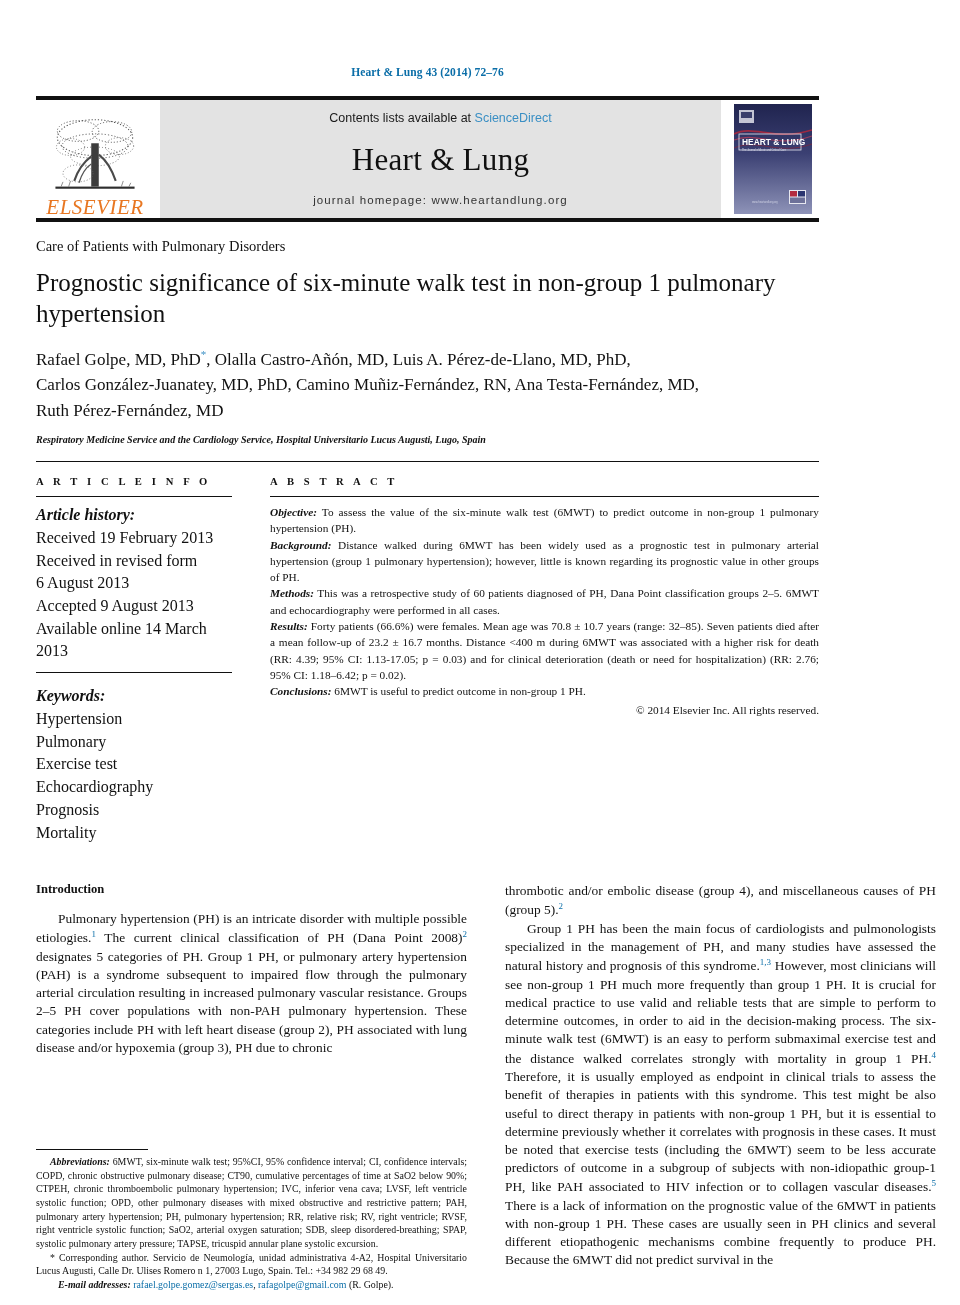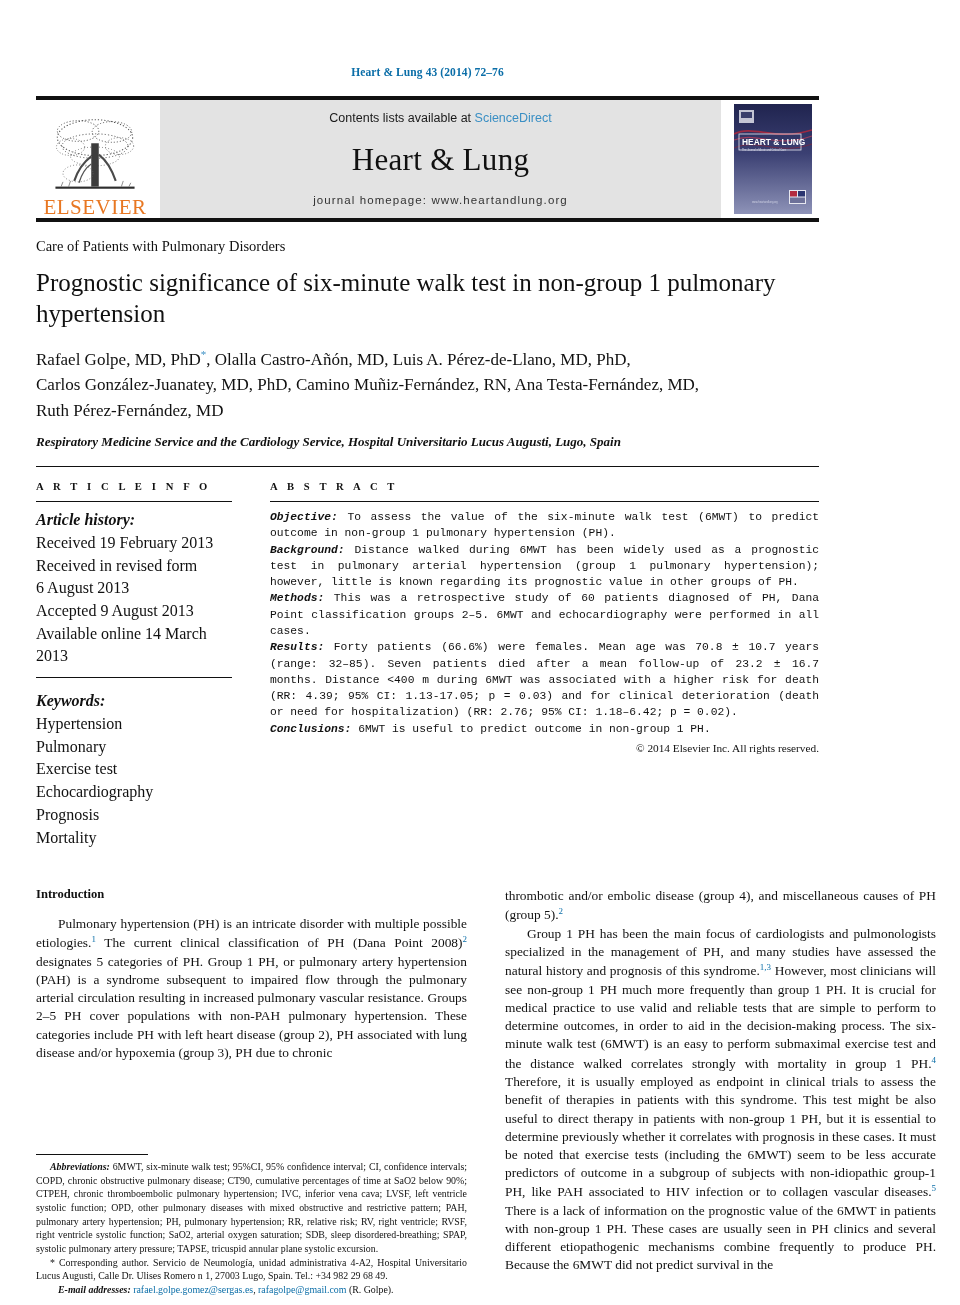--- a/index.html
+++ b/index.html
@@ -38,20 +38,21 @@
   }
   .elsevier-cell {
     width: 118px;
     flex: 0 0 118px;
     display: flex;
     flex-direction: column;
     align-items: center;
     justify-content: flex-start;
     padding-top: 15px;
     background: #fff;
+    font-style: italic;
   }
   .elsevier-tree { width: 96px; height: 86px; display:block; }
   .elsevier-word {
     font-family: "Liberation Serif", serif;
     color: #E87722;
     font-size: 21px;
     letter-spacing: .5px;
     line-height: 1;
     margin-top: 1px;
   }
@@ -120,21 +121,21 @@
     line-height: 1.5;
     color: #111;
     max-width: 880px;
   }
   .authors sup.corr { color: #3a8fc4; font-size: 11px; }
   .affiliation {
     margin-top: 11px;
     font-family: "Liberation Serif", serif;
     font-style: italic;
     font-weight: bold;
-    font-size: 13px;
+    font-size: 10px;
     color: #111;
   }
 
   
   .band {
     margin-top: 16px;
     border-top: 1.6px solid #111;
     display: flex;
     padding-top: 14px;
   }
@@ -154,21 +155,21 @@
   .info-block .lab { font-style: italic; font-weight: bold; display:block; }
   .info-block .ln { display:block; }
   .kw-block { margin-top: 12px; }
 
   .abstract-body {
     font-size: 11.3px;
     line-height: 1.44;
     text-align: justify;
     color: #111;
   }
-  .abstract-body p { margin: 0; font-family: Liberation Mono, monospace; }
+  .abstract-body p { margin: 0; }
   .abstract-body .lead { font-style: italic; font-weight: bold; }
   .copyright-line { text-align: right; margin-top: 3px; font-size: 11.3px; }
 
   
   .body-area {
     margin-top: 38px;
     display: flex;
     gap: 38px;
   }
   .bcol { width: 431px; flex: 0 0 431px; position: relative; }

